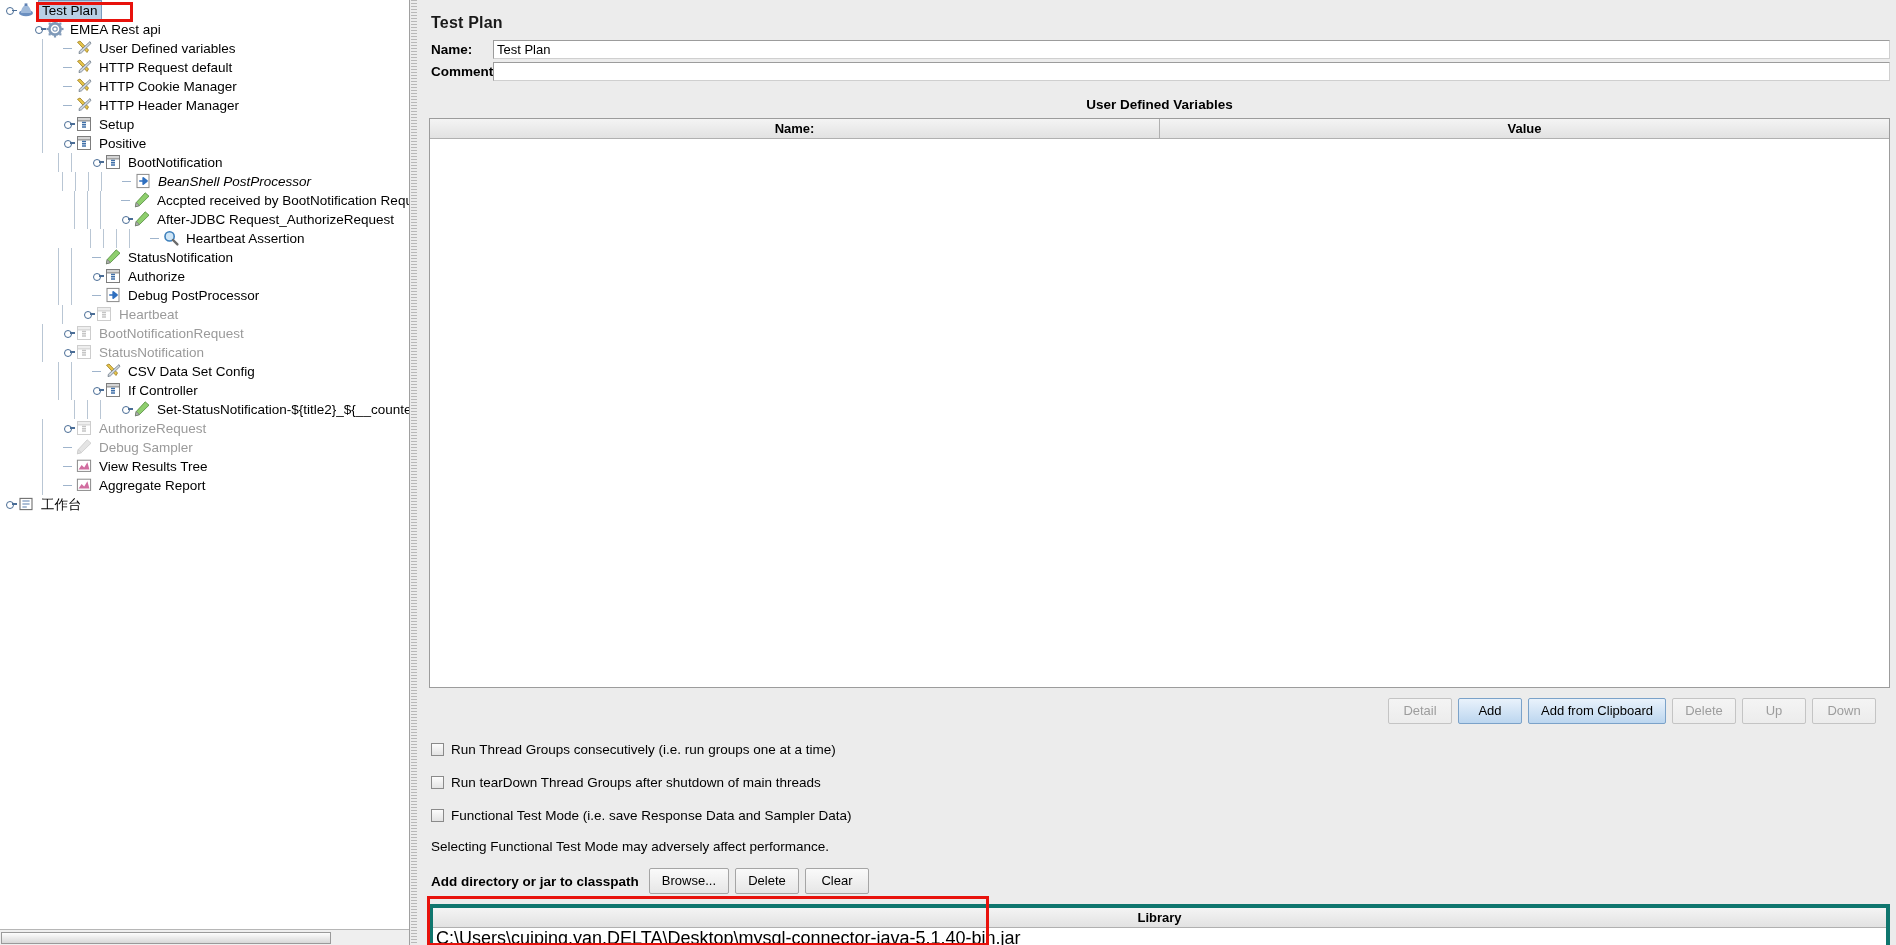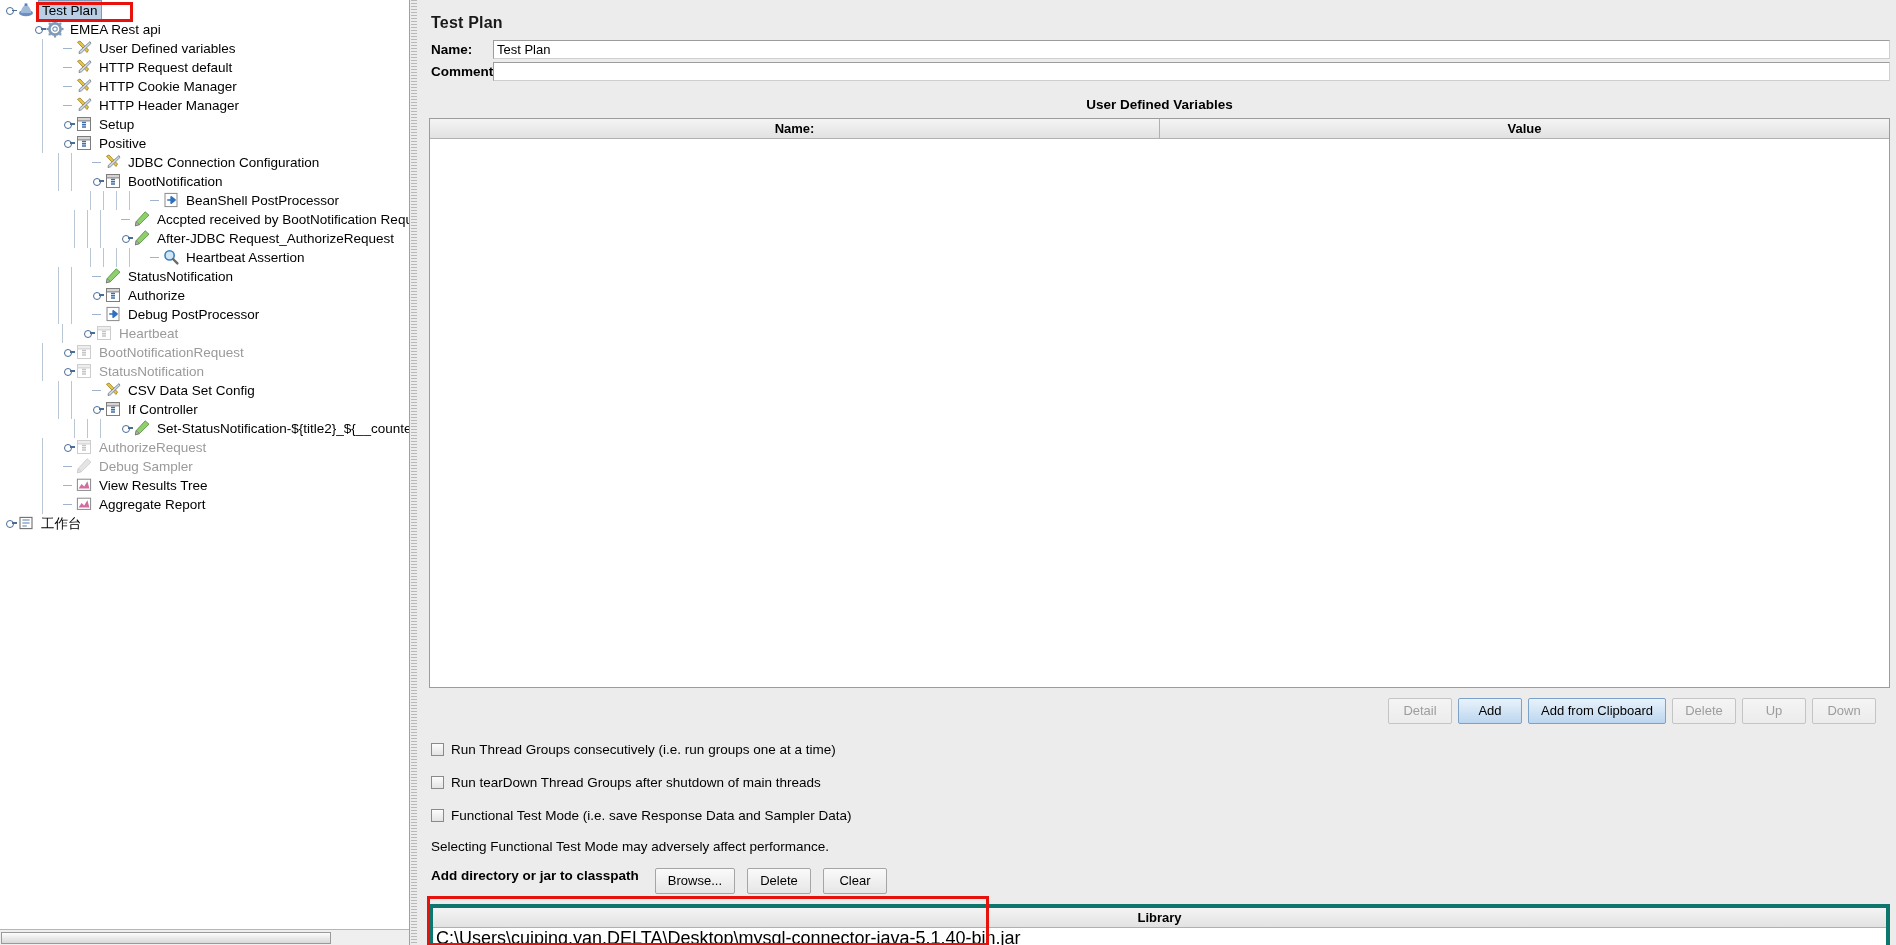--- a/index.html
+++ b/index.html
@@ -141,21 +141,21 @@
   .check-row { display:flex; align-items:center; margin: 18px 0 0 8px; }
   .check-row .cbx {
     width: 13px; height: 13px; border:1px solid #8a8a8a;
     background: linear-gradient(to bottom,#fcfcfc,#e3e3e3);
     margin-right: 7px; flex:none;
   }
   .check-row .ctext { font-size:13.5px; font-weight:normal; color:#000000; }
 
   #perf-note { font-size:13.5px; color:#000; margin: 16px 0 0 8px; }
 
-  #classpath-row { display:flex; margin: 14px 0 0 8px; gap:12px; }
+  #classpath-row { display:flex; align-items:center; margin: 14px 0 0 8px; gap:6px; }
   #classpath-row .cp-label { font-size:13.5px; font-weight:bold; color:#000; margin-right:4px; }
 
   #lib-wrap { position:relative; margin: 10px 6px 0 6px; }
   #lib-table { border:4px solid #0f766e; background:#ffffff; }
   #lib-head { display:flex; height: 20px; background:linear-gradient(to bottom,#f4f4f4,#e2e2e2); border-bottom:1px solid #b0b0b0; }
   #lib-head .th {
     flex:1 1 0; text-align:center; font-size:13px; font-weight:bold; color:#000; line-height:20px;
   }
   #lib-row {
     height: 20px; line-height:20px; font-size:18px; color:#000;
@@ -217,30 +217,26 @@
         <div class="tnode" style="padding-left: 36px;"><span class="vline on"></span><span class="vline"></span><span class="handle h-closed"></span><span class="ico"><svg width="18" height="18" viewBox="0 0 18 18">
               <rect x="2.5" y="2.5" width="13" height="13" fill="#ffffff" stroke="#7d7d7d" stroke-width="1"></rect>
               <rect x="2.5" y="2.5" width="13" height="3.4" fill="#d5d5d5" stroke="#7d7d7d" stroke-width="1"></rect>
               <path d="M7 7.6 h4 M7 9.8 h4 M7 12 h4" stroke="#3f6fa8" stroke-width="1.5"></path>
             </svg></span><span class="lbl">Setup</span></div>
         <div class="tnode" style="padding-left: 36px;"><span class="vline on"></span><span class="vline"></span><span class="handle h-open"></span><span class="ico"><svg width="18" height="18" viewBox="0 0 18 18">
               <rect x="2.5" y="2.5" width="13" height="13" fill="#ffffff" stroke="#7d7d7d" stroke-width="1"></rect>
               <rect x="2.5" y="2.5" width="13" height="3.4" fill="#d5d5d5" stroke="#7d7d7d" stroke-width="1"></rect>
               <path d="M7 7.6 h4 M7 9.8 h4 M7 12 h4" stroke="#3f6fa8" stroke-width="1.5"></path>
             </svg></span><span class="lbl">Positive</span></div>
-        <div class="tnode" style="padding-left: 52px;"><span class="vline on"></span><span class="vline on"></span><span class="vline"></span><span class="handle h-leaf"></span><span class="ico"><svg width="18" height="18" viewBox="0 0 18 18">
-              <path d="M2.5 3.2 L5 2 L13.5 11 L12 13.5 Z" fill="#e8c64a" stroke="#9a7a1c" stroke-width="0.8"></path>
-              <path d="M15 2.6 L16 4.4 L6.5 13.8 L4 14.6 L4.4 12.2 Z" fill="#cfd6dd" stroke="#6d7a88" stroke-width="0.8"></path>
-            </svg></span><span class="lbl">JDBC Connection Configuration</span></div>
         <div class="tnode" style="padding-left: 52px;"><span class="vline on"></span><span class="vline on"></span><span class="vline"></span><span class="handle h-open"></span><span class="ico"><svg width="18" height="18" viewBox="0 0 18 18">
               <rect x="2.5" y="2.5" width="13" height="13" fill="#ffffff" stroke="#7d7d7d" stroke-width="1"></rect>
               <rect x="2.5" y="2.5" width="13" height="3.4" fill="#d5d5d5" stroke="#7d7d7d" stroke-width="1"></rect>
               <path d="M7 7.6 h4 M7 9.8 h4 M7 12 h4" stroke="#3f6fa8" stroke-width="1.5"></path>
             </svg></span><span class="lbl">BootNotification</span></div>
-        <div class="tnode" style="padding-left: 84px;"><span class="vline on"></span><span class="vline on"></span><span class="vline on"></span><span class="vline on"></span><span class="vline"></span><span class="handle h-leaf"></span><span class="ico"><svg width="18" height="18" viewBox="0 0 18 18">
+        <div class="tnode" style="padding-left: 56px; font-style: italic;"><span class="vline on"></span><span class="vline on"></span><span class="vline on"></span><span class="vline on"></span><span class="vline"></span><span class="handle h-leaf"></span><span class="ico"><svg width="18" height="18" viewBox="0 0 18 18">
               <rect x="3" y="2.4" width="12" height="13.2" fill="#ffffff" stroke="#8a8a8a" stroke-width="1"></rect>
               <path d="M5.2 9 h6.4 M9.2 5.8 L13 9 L9.2 12.2 Z" fill="#2f6fbf" stroke="#2f6fbf" stroke-width="1.7" stroke-linejoin="round"></path>
             </svg></span><span class="lbl">BeanShell PostProcessor</span></div>
         <div class="tnode" style="padding-left: 68px;"><span class="vline on"></span><span class="vline on"></span><span class="vline on"></span><span class="vline"></span><span class="handle h-leaf"></span><span class="ico"><svg width="18" height="18" viewBox="0 0 18 18">
               <path d="M12.2 1.8 L16 5.2 L6.4 14.6 L2.4 15.8 L3.2 11.6 Z" fill="#8fcf6e" stroke="#4f8a3a" stroke-width="0.8"></path>
               <path d="M3.2 11.6 L6.4 14.6 L2.4 15.8 Z" fill="#b8b8b8" stroke="#6d6d6d" stroke-width="0.7"></path>
             </svg></span><span class="lbl">Accpted received by BootNotification Request with al</span></div>
         <div class="tnode" style="padding-left: 68px;"><span class="vline on"></span><span class="vline on"></span><span class="vline on"></span><span class="vline"></span><span class="handle h-open"></span><span class="ico"><svg width="18" height="18" viewBox="0 0 18 18">
               <path d="M12.2 1.8 L16 5.2 L6.4 14.6 L2.4 15.8 L3.2 11.6 Z" fill="#8fcf6e" stroke="#4f8a3a" stroke-width="0.8"></path>
               <path d="M3.2 11.6 L6.4 14.6 L2.4 15.8 Z" fill="#b8b8b8" stroke="#6d6d6d" stroke-width="0.7"></path>

